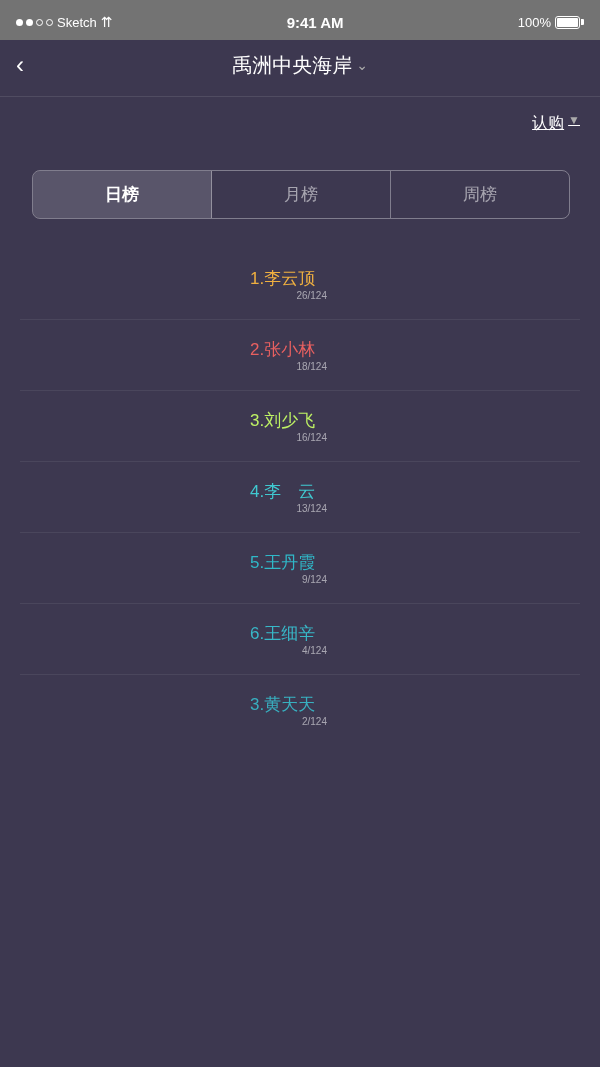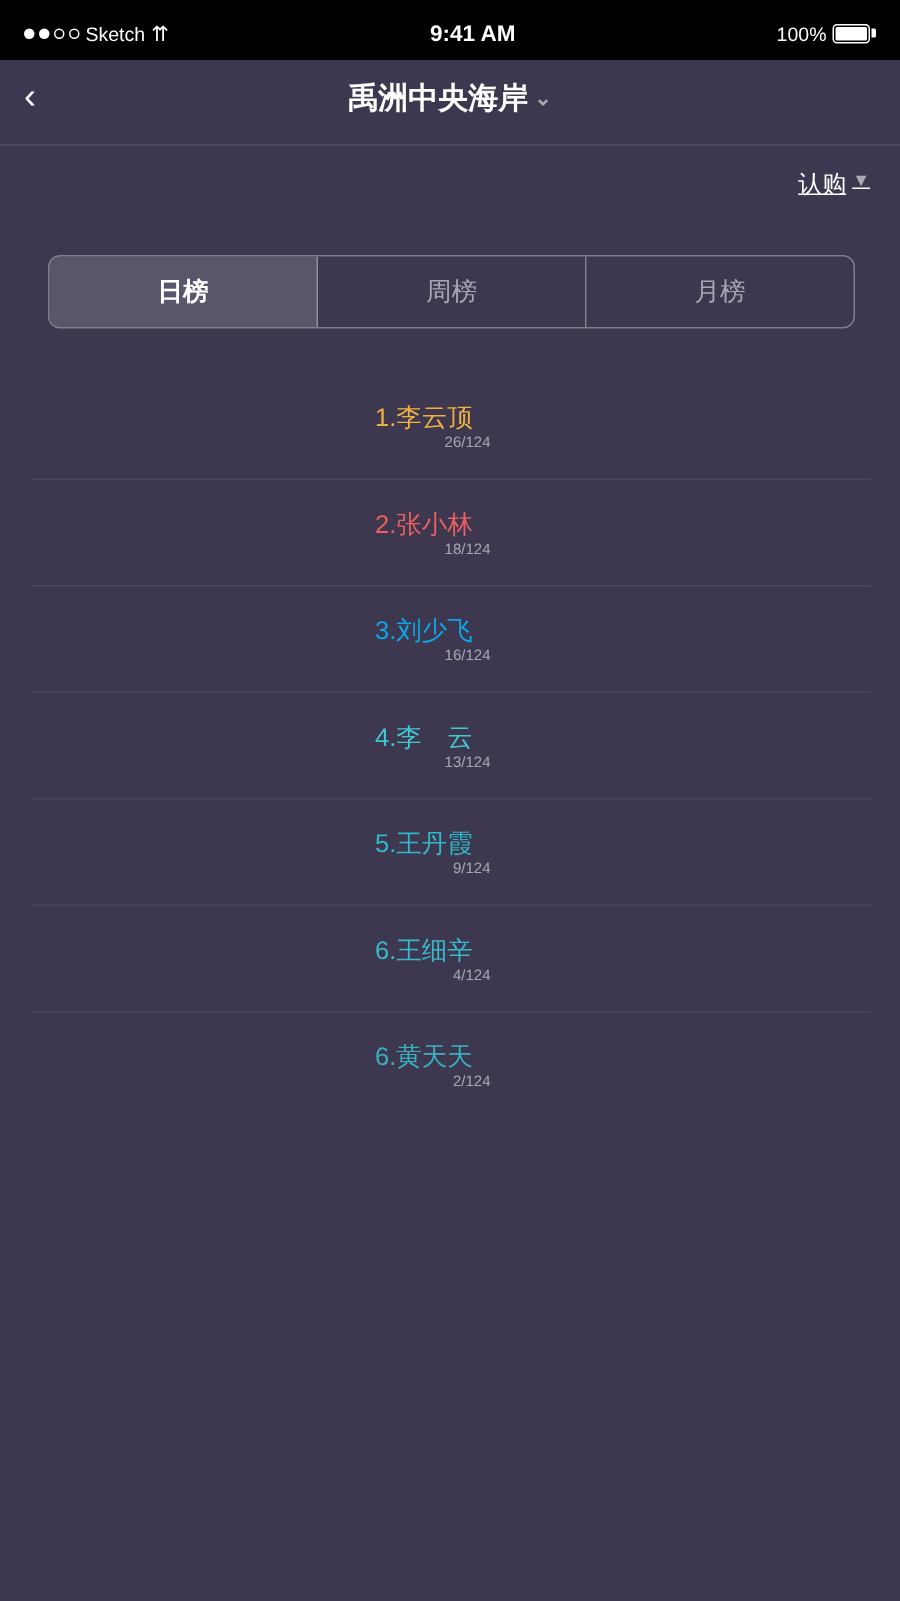--- a/index.html
+++ b/index.html
@@ -8,21 +8,21 @@
       width: 600px;
       min-height: 1067px;
       background-color: #3d3850;
       font-family: -apple-system, 'PingFang SC', 'Helvetica Neue', sans-serif;
       color: #fff;
       overflow-x: hidden;
     }
 
     
     .status-bar {
-      background: #000000;
+      background: #737373;
       display: flex;
       justify-content: space-between;
       align-items: center;
       padding: 8px 16px 4px 16px;
       height: 40px;
     }
     .status-left {
       display: flex;
       align-items: center;
       gap: 4px;
@@ -58,21 +58,21 @@
       padding: 8px 16px 14px 16px;
       position: relative;
       height: 56px;
     }
     .nav-back {
       position: absolute; left: 16px;
       font-size: 24px; color: #fff;
       cursor: pointer;
     }
     .nav-title {
-      font-size: 20px; font-weight: 700; color: #fff;
+      font-size: 20px; font-weight: 400; color: #fff;
       display: flex; align-items: center; gap: 4px;
     }
     .nav-chevron { font-size: 14px; color: #aaa; }
 
     
     .divider {
       height: 1px; background: rgba(255,255,255,0.1); width: 100%;
     }
 
     
@@ -127,21 +127,21 @@
     }
     .rank-item:last-child { border-bottom: none; }
 
     .rank-name {
       font-size: 17px;
       min-width: 100px;
       flex-shrink: 0;
     }
     .rank-1 .rank-name { color: #f0b040; }
     .rank-2 .rank-name { color: #e86060; }
-    .rank-3 .rank-name { color: #0ea5e9; }
+    .rank-3 .rank-name { color: #bef264; }
     .rank-4 .rank-name { color: #40c8d0; }
     .rank-5 .rank-name { color: #30b8c8; }
     .rank-6 .rank-name { color: #38b8c8; }
     .rank-7 .rank-name { color: #38b0c0; }
 
     .bar-container {
       flex: 1;
       height: 8px;
       background: #5a5570;
       border-radius: 4px;
@@ -210,24 +210,24 @@
     <span class="chevron">▼</span>
   </div>
 </div>
 
 <div class="tabs-section">
   <div class="tabs-container">
     <div class="tab-item active">
       <span>日榜</span>
     </div>
     <div class="tab-item">
+      <span>月榜</span>
+    </div>
+    <div class="tab-item">
       <span>周榜</span>
-    </div>
-    <div class="tab-item">
-      <span>月榜</span>
     </div>
   </div>
 </div>
 
 <div class="leaderboard" id="leaderboard-list">
 <div class="rank-item rank-1">
       <span class="rank-name">1.李云顶</span>
       <div class="bar-container">
         <div class="bar-fill" style="width:20.967741935483872%"></div>
       </div>
@@ -262,19 +262,19 @@
       <span class="rank-score">9/124</span>
     </div>
     <div class="rank-item rank-6">
       <span class="rank-name">6.王细辛</span>
       <div class="bar-container">
         <div class="bar-fill" style="width:3.225806451612903%"></div>
       </div>
       <span class="rank-score">4/124</span>
     </div>
     <div class="rank-item rank-7">
-      <span class="rank-name">6.黄天天</span>
+      <span class="rank-name">3.黄天天</span>
       <div class="bar-container">
         <div class="bar-fill" style="width:1.6129032258064515%"></div>
       </div>
       <span class="rank-score">2/124</span>
     </div>
   </div>
 
 </body></html>

